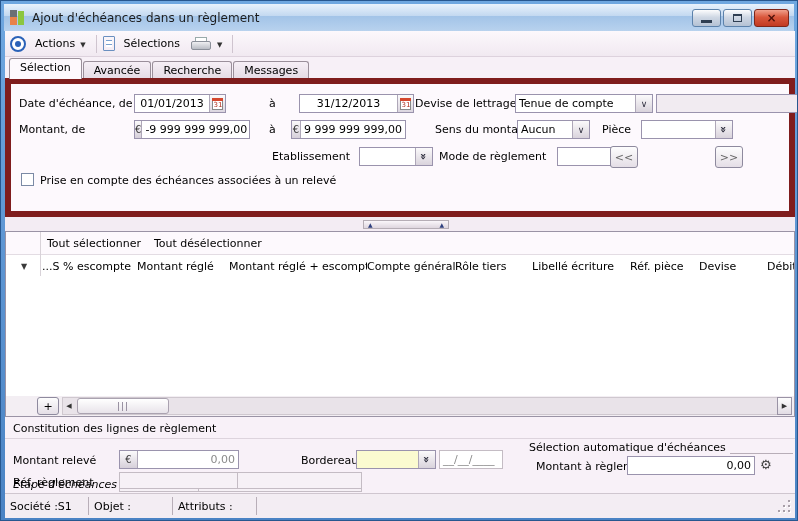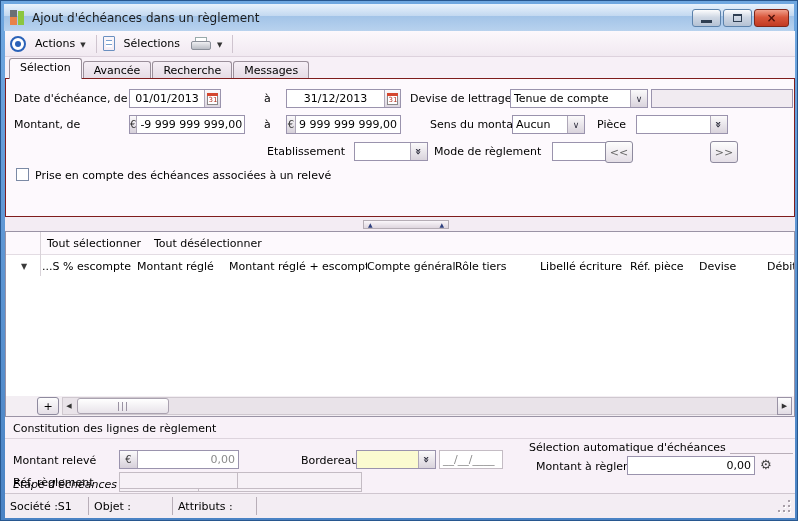--- a/index.html
+++ b/index.html
@@ -39,21 +39,21 @@
   .printer .body { position:absolute; left:0; top:4px; width:20px; height:9px; border-radius:2px;
     background:linear-gradient(#efeff2,#b9bcc4); border:1px solid #8b8f99; }
 
   
   .tabs { position:absolute; left:4px; top:27px; height:21px; display:flex; align-items:flex-end; }
   .tab { height:18px; padding:2px 10px 0; margin-right:1px; border:1px solid #9a8f9a; border-bottom:none;
     border-radius:3px 3px 0 0; background:linear-gradient(#f6eff6,#e4dbe4); white-space:nowrap; }
   .tab.active { height:21px; background:#fdf9fd; position:relative; z-index:2; }
 
   
-  .formpanel { position:absolute; left:0; top:47px; width:790px; height:139px; background:#fdf9fd; border:1px solid #7f1d1d; }
+  .formpanel { position:absolute; left:0; top:47px; width:790px; height:139px; background:#fdf9fd; border:6px solid #7f1d1d; }
 
   .lbl { position:absolute; white-space:nowrap; }
   .field { position:absolute; height:19px; background:#fff; border:1px solid #9a93ad; display:flex; align-items:center; overflow:hidden; }
   .field.disabled { background:#f1ebf1; }
   .field .val { flex:1; padding:0 3px; white-space:nowrap; }
   .field .val.right { text-align:right; }
   .field .val.center { text-align:center; }
   .combo-btn { width:17px; align-self:stretch; display:flex; align-items:center; justify-content:center;
     background:linear-gradient(#fbfafb,#d9d3dc); border-left:1px solid #aea7b8; color:#2c2c3c; font-size:9px; }
   .dblchev { display:inline-block; transform:rotate(90deg); font-weight:bold; font-size:11px; line-height:1; }
@@ -168,21 +168,21 @@
       <span class="lbl" style="left:8px; top:13px;">Date d'échéance, de</span>
       <span class="field" style="left:123px; top:10px; width:92px;">
         <span class="val center">01/01/2013</span>
         <span class="cal-btn">
             <span class="page"></span>
             <span class="strip"></span>
             <span class="day">31</span>
           </span>
       </span>
       <span class="lbl" style="left:258px; top:13px;">à</span>
-      <span class="field" style="left:280px; top:10px; width:115px;">
+      <span class="field" style="left:288px; top:10px; width:115px;">
         <span class="val center">31/12/2013</span>
         <span class="cal-btn">
             <span class="page"></span>
             <span class="strip"></span>
             <span class="day">31</span>
           </span>
       </span>
       <span class="lbl" style="left:404px; top:13px;">Devise de lettrage</span>
       <span class="field" style="left:504px; top:10px; width:138px;">
         <span class="val">Tenue de compte</span>
@@ -257,21 +257,21 @@
         <span class="grid-link" style="left:148px;">Tout désélectionner</span>
       </div>
       <span class="col-gutter"></span>
       <div class="grid-header">
         <span class="row-marker">▼</span>
         <span class="hcell" style="width:95px;">...S % escompte</span>
         <span class="hcell" style="width:92px;">Montant réglé</span>
         <span class="hcell" style="width:138px;">Montant réglé + escompte</span>
         <span class="hcell" style="width:88px;">Compte général</span>
         <span class="hcell" style="width:77px;">Rôle tiers</span>
-        <span class="hcell" style="width:98px;text-align:center;">Libellé écriture</span>
+        <span class="hcell" style="width:98px;">Libellé écriture</span>
         <span class="hcell" style="width:69px;">Réf. pièce</span>
         <span class="hcell" style="width:68px;">Devise</span>
         <span class="hcell" style="width:27px;">Débit</span>
       </div>
       <div class="grid-body"></div>
       <div class="grid-scrollrow">
         <span class="pushbtn plus-btn">+</span>
         <span class="scroll-track">
           <span class="scroll-arrow" style="left:-1px; top:-1px; border:none; background:transparent; width:14px;">◀</span>
           <span class="scroll-thumb">

